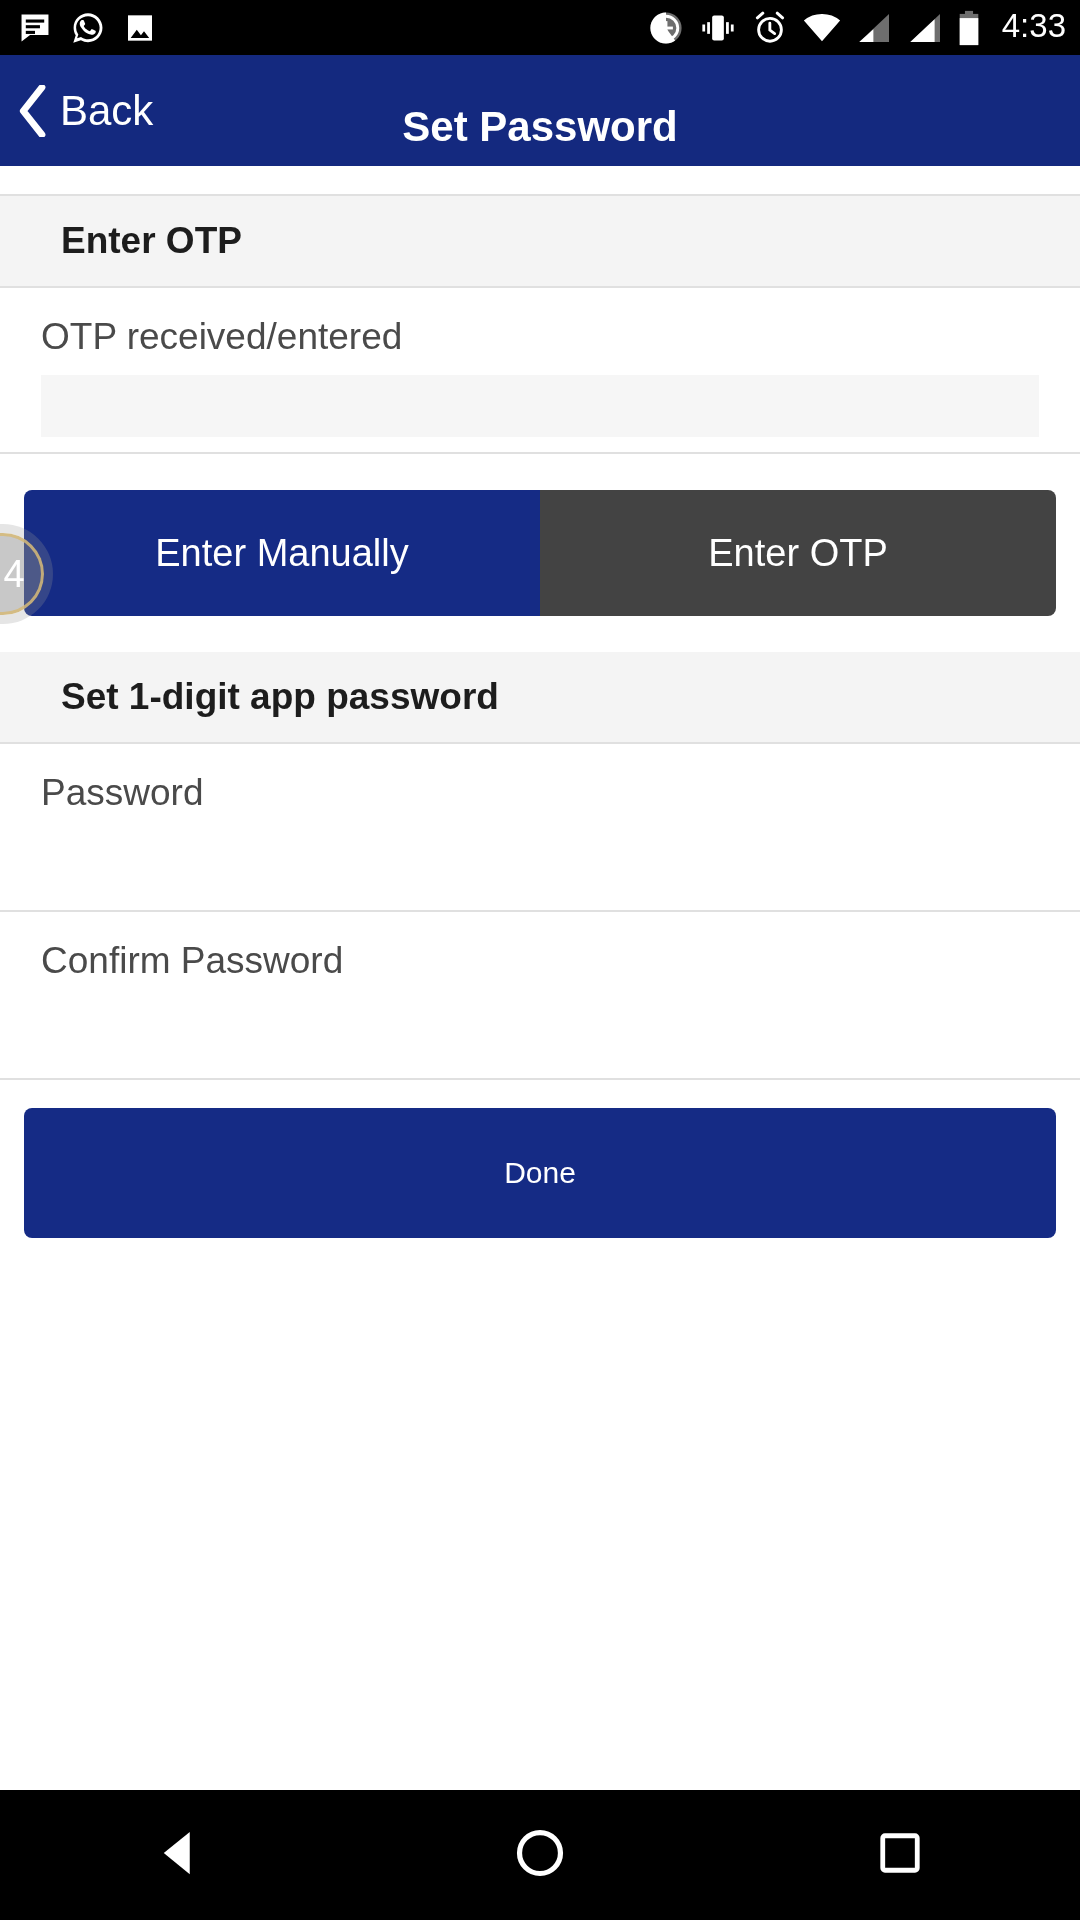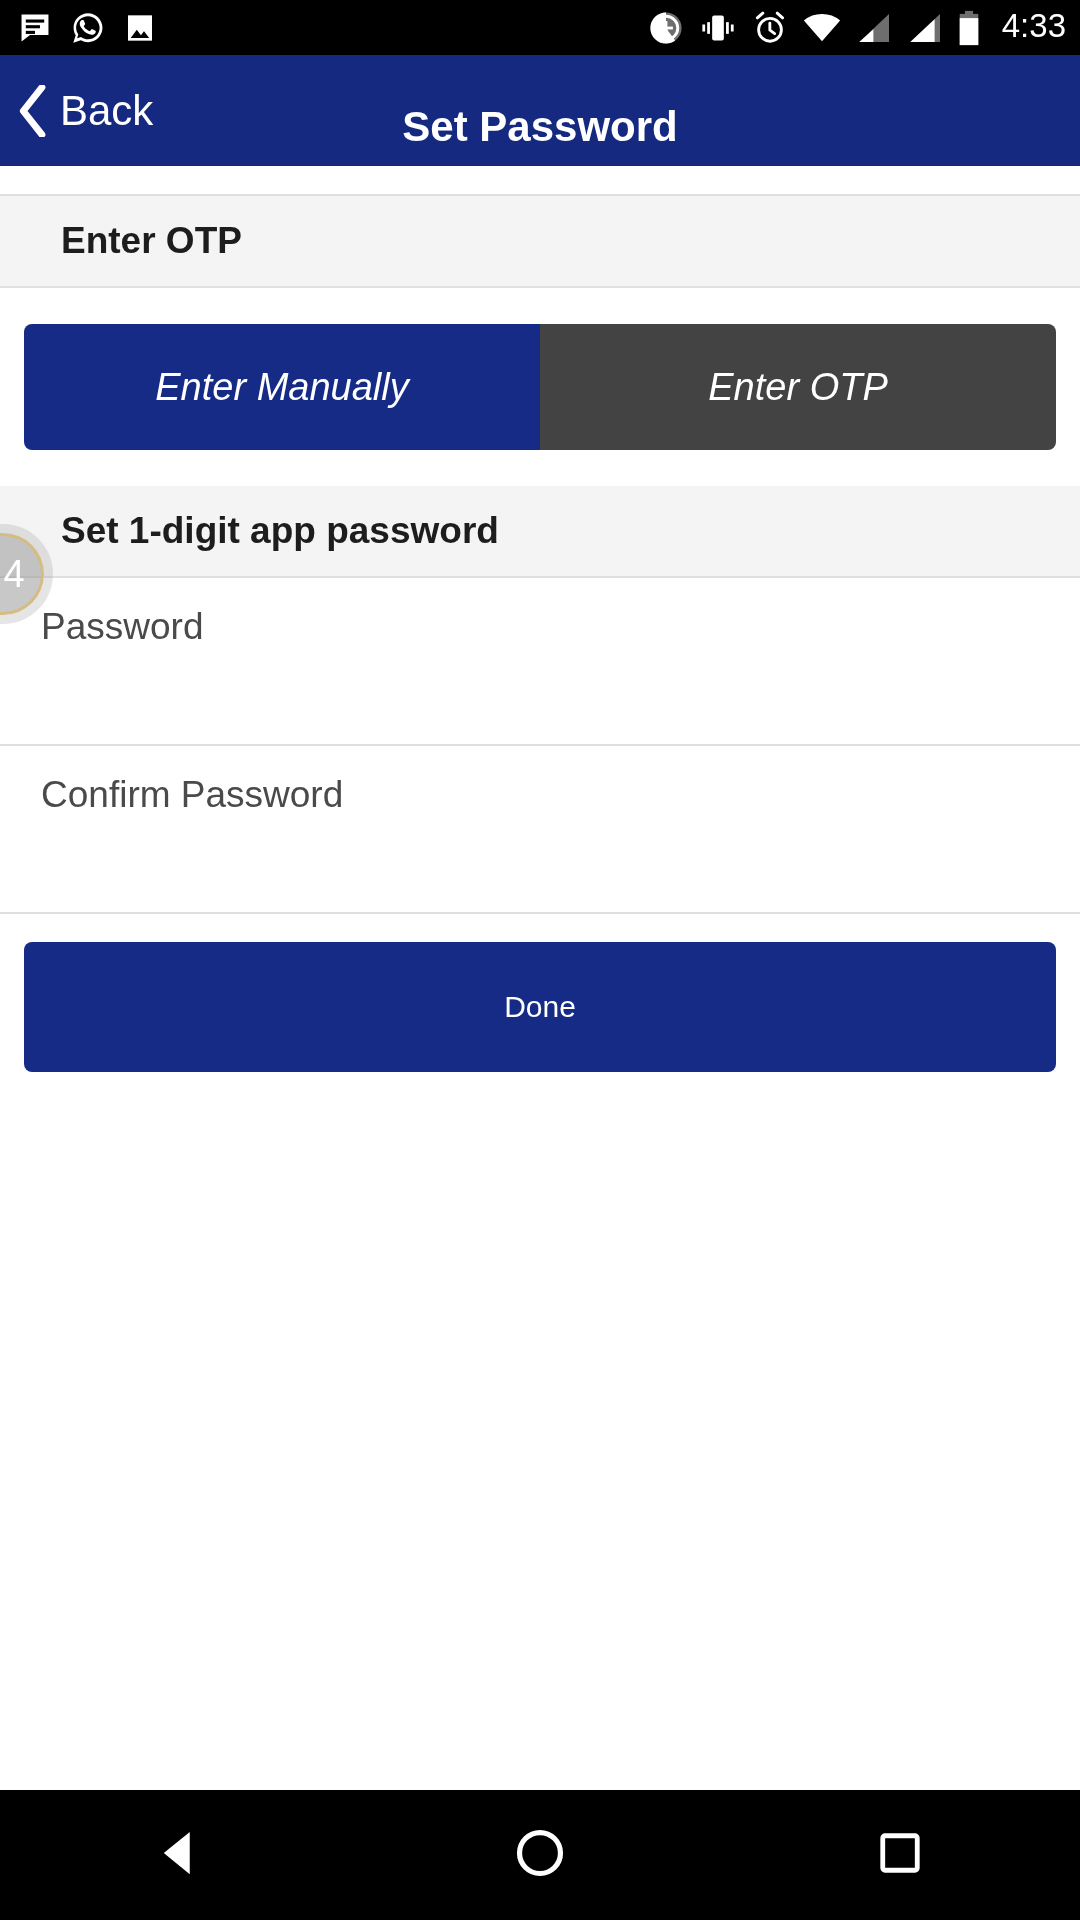--- a/index.html
+++ b/index.html
@@ -175,21 +175,20 @@
     overflow: hidden;
   }
   .dual-btn .seg {
     display: flex;
     align-items: center;
     justify-content: center;
     font-size: 38px;
     color: #ffffff;
     cursor: pointer;
     user-select: none;
-    font-style: italic;
   }
   .seg-primary {
     flex: 0 0 50%;
     background: #152b85;
   }
   .seg-secondary {
     flex: 0 0 50%;
     background: #434343;
   }
 
@@ -356,20 +355,24 @@
 </div>
 
 <div class="content">
 
   <div class="gap-strip"></div>
 
   <div class="section-header">
     <span class="section-header-text">Enter OTP</span>
   </div>
 
+  <div class="field-row otp">
+    <div class="field-label">OTP received/entered</div>
+    <input class="field-input" type="text" value="" placeholder="" style="">
+  </div>
 
   <div class="dual-btn-wrap">
     <div class="dual-btn">
       <div class="seg seg-primary">Enter Manually</div>
       <div class="seg seg-secondary">Enter OTP</div>
     </div>
   </div>
 
   <div class="section-header">
     <span class="section-header-text">Set 1-digit app password</span>

